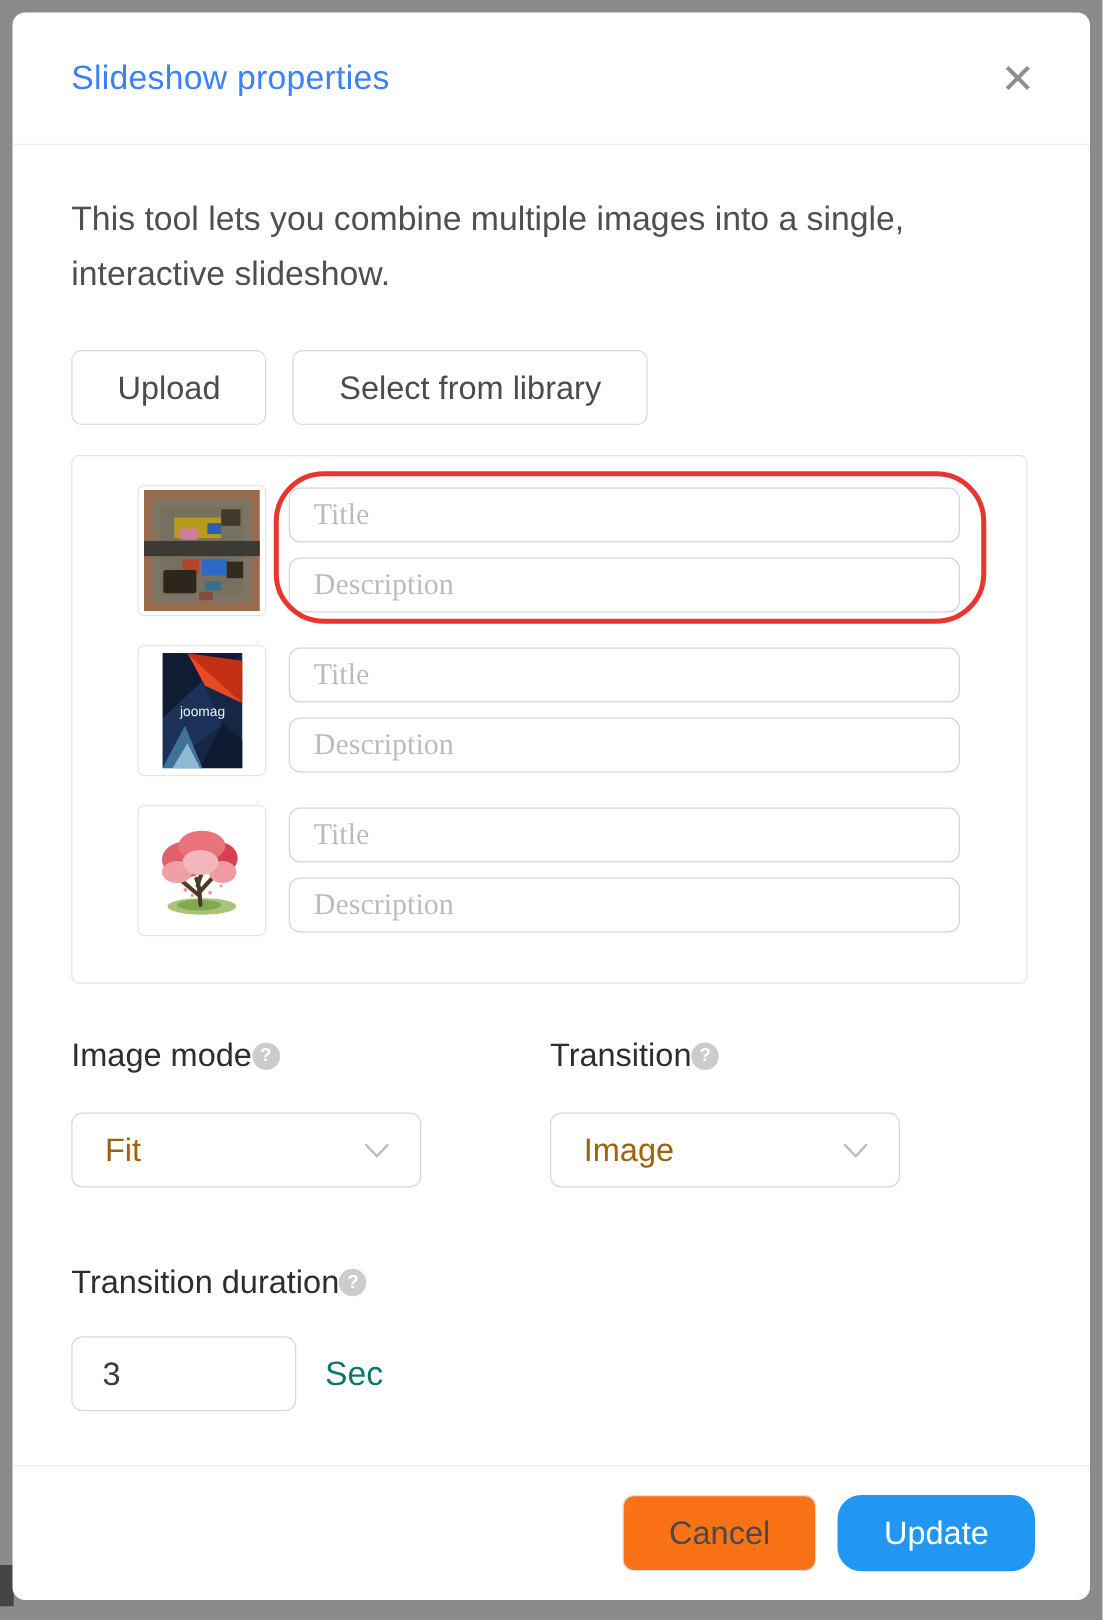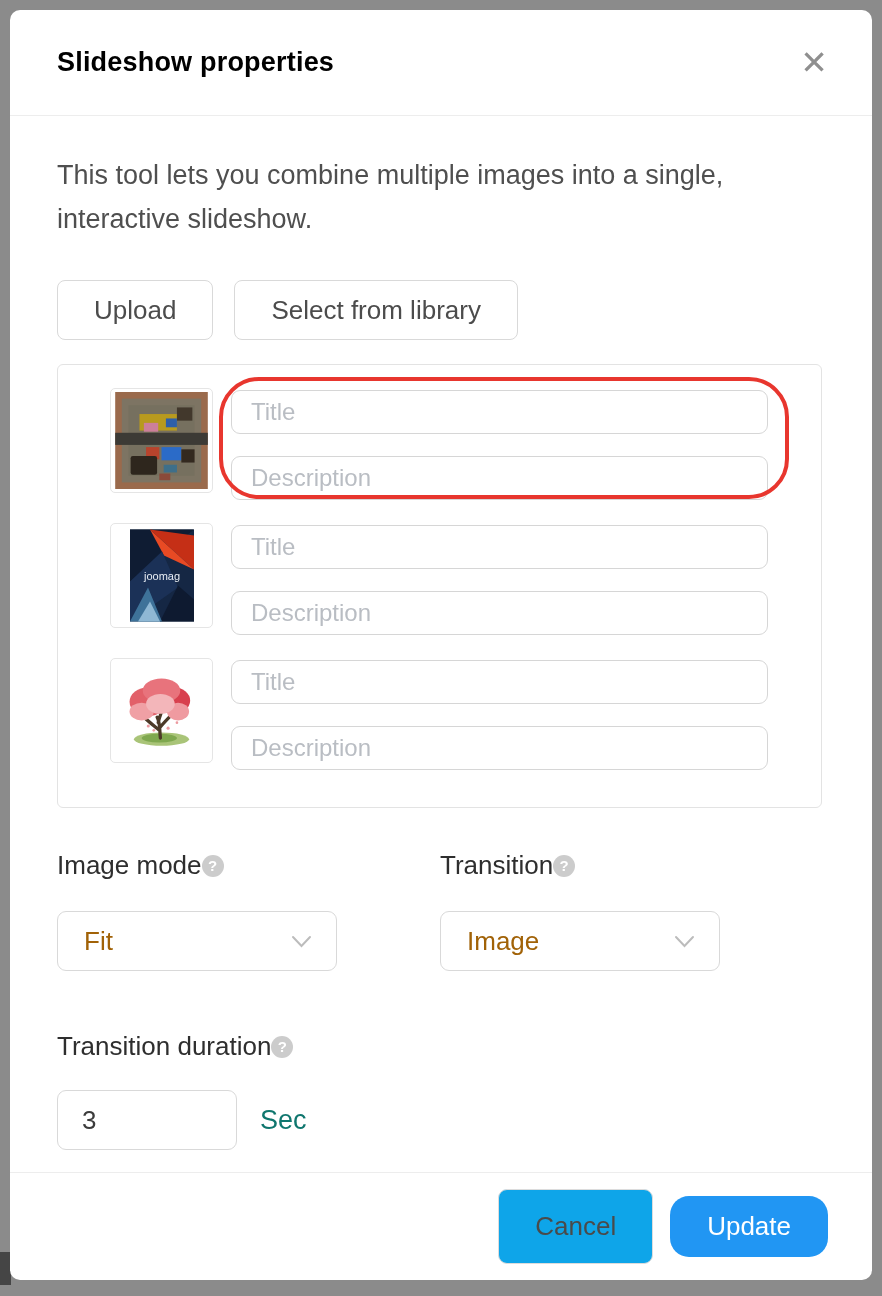--- a/index.html
+++ b/index.html
@@ -17,21 +17,21 @@
   .modal {
     position:absolute; left:10px; top:10px; width:862px; height:1270px;
     background:#ffffff; border-radius:10px;
   }
   
   .modal-header {
     height:106px; border-bottom:1px solid #ededed;
     display:flex; align-items:center; justify-content:space-between;
     padding:0 36px 0 47px;
   }
-  .modal-title { font-size:27px; font-weight:700; color:#000000; letter-spacing:.2px; }
+  .modal-title { font-size:27px; font-weight:400; color:#3b82f6; letter-spacing:.2px; }
   .close-btn {
     background:none; border:none; cursor:pointer;
     font-size:33px; font-weight:300; color:#8f8f8f; line-height:1; padding:4px 8px;
   }
   
   .modal-body { padding:0 47px; }
   .description {
     margin-top:37px; max-width:700px;
     font-size:27px; line-height:44px; color:#4f4f4f;
   }
@@ -50,21 +50,21 @@
   }
   .slide-row { display:flex; gap:18px; margin-bottom:23px; }
   .slide-row:last-child { margin-bottom:0; }
   .thumb {
     width:103px; height:105px; flex:0 0 103px;
     border:1px solid #e5e5e5; border-radius:5px; background:#fff;
     display:flex; align-items:center; justify-content:center; overflow:hidden;
     cursor:pointer;
   }
   .thumb svg { display:block; }
-  .slide-inputs { flex:1; display:flex; flex-direction:column; gap:22px; padding-top:2px; }
+  .slide-inputs { flex:1; display:flex; flex-direction:column; gap:12px; padding-top:2px;font-family:Liberation Serif, serif; }
   .text-input {
     height:44px; width:100%;
     border:1px solid #d6d6d6; border-radius:9px;
     padding:0 19px; font-size:24px; color:#3c3c3c; font-family:inherit;
     background:#fff; outline:none;
   }
   .text-input::placeholder { color:#b9bdc3; }
   .annotation-oval {
     position:absolute; left:161px; top:12px; width:570px; height:122px;
     border:4px solid #e8362e; border-radius:40px;
@@ -99,21 +99,21 @@
   }
   .duration-unit { margin-left:23px; font-size:27px; color:#0f766e; }
   
   .modal-footer {
     position:absolute; left:0; right:0; bottom:0; height:108px;
     border-top:1px solid #ededed;
     display:flex; align-items:center; justify-content:flex-end;
     padding:0 44px; gap:17px;
   }
   .btn-cancel {
-    height:75px; padding:0 36px; background:#0ea5e9;
+    height:61px; padding:0 36px; background:#f97316;
     border:1px solid #dcdcdc; border-radius:9px; cursor:pointer;
     font-size:26px; color:#4a4a4a; font-family:inherit;
   }
   .btn-primary {
     height:61px; padding:0 37px; background:#2196f3;
     border:none; border-radius:19px; cursor:pointer;
     font-size:26px; color:#ffffff; font-family:inherit;
   }
 </style>
 </head>

